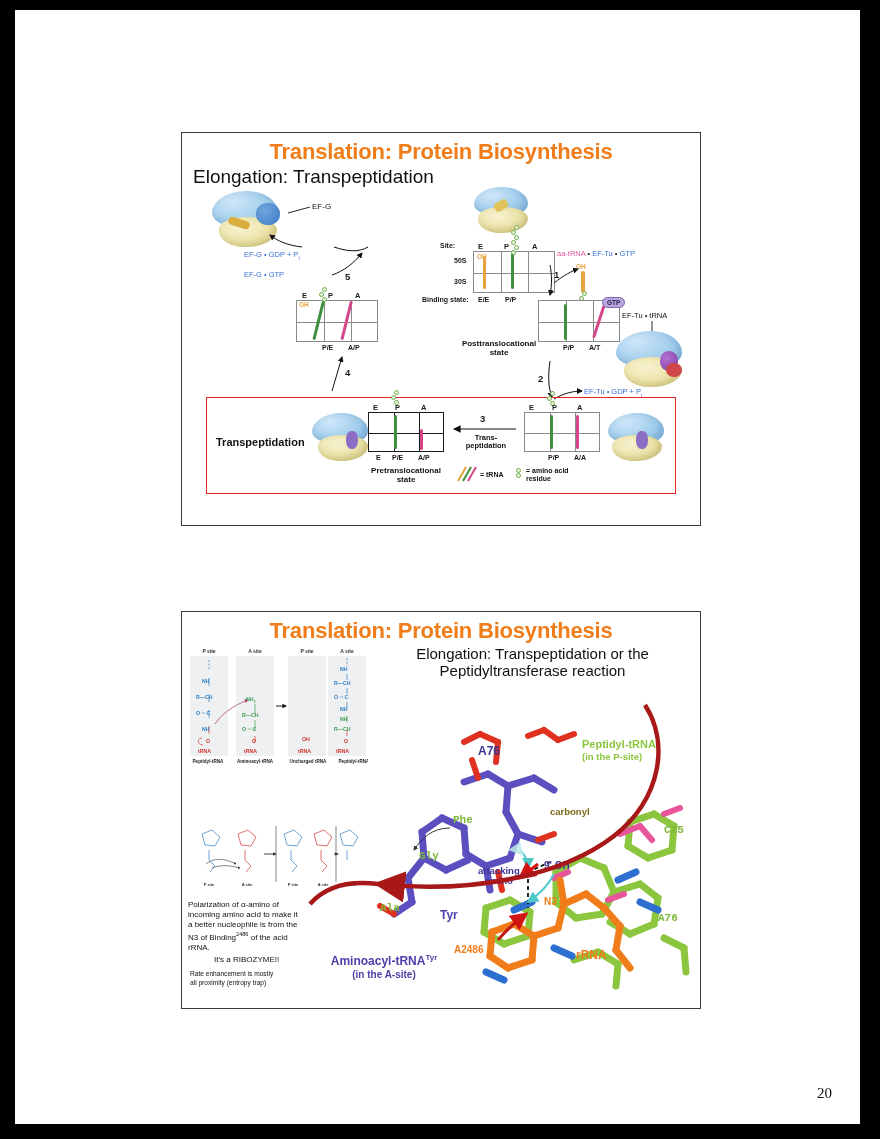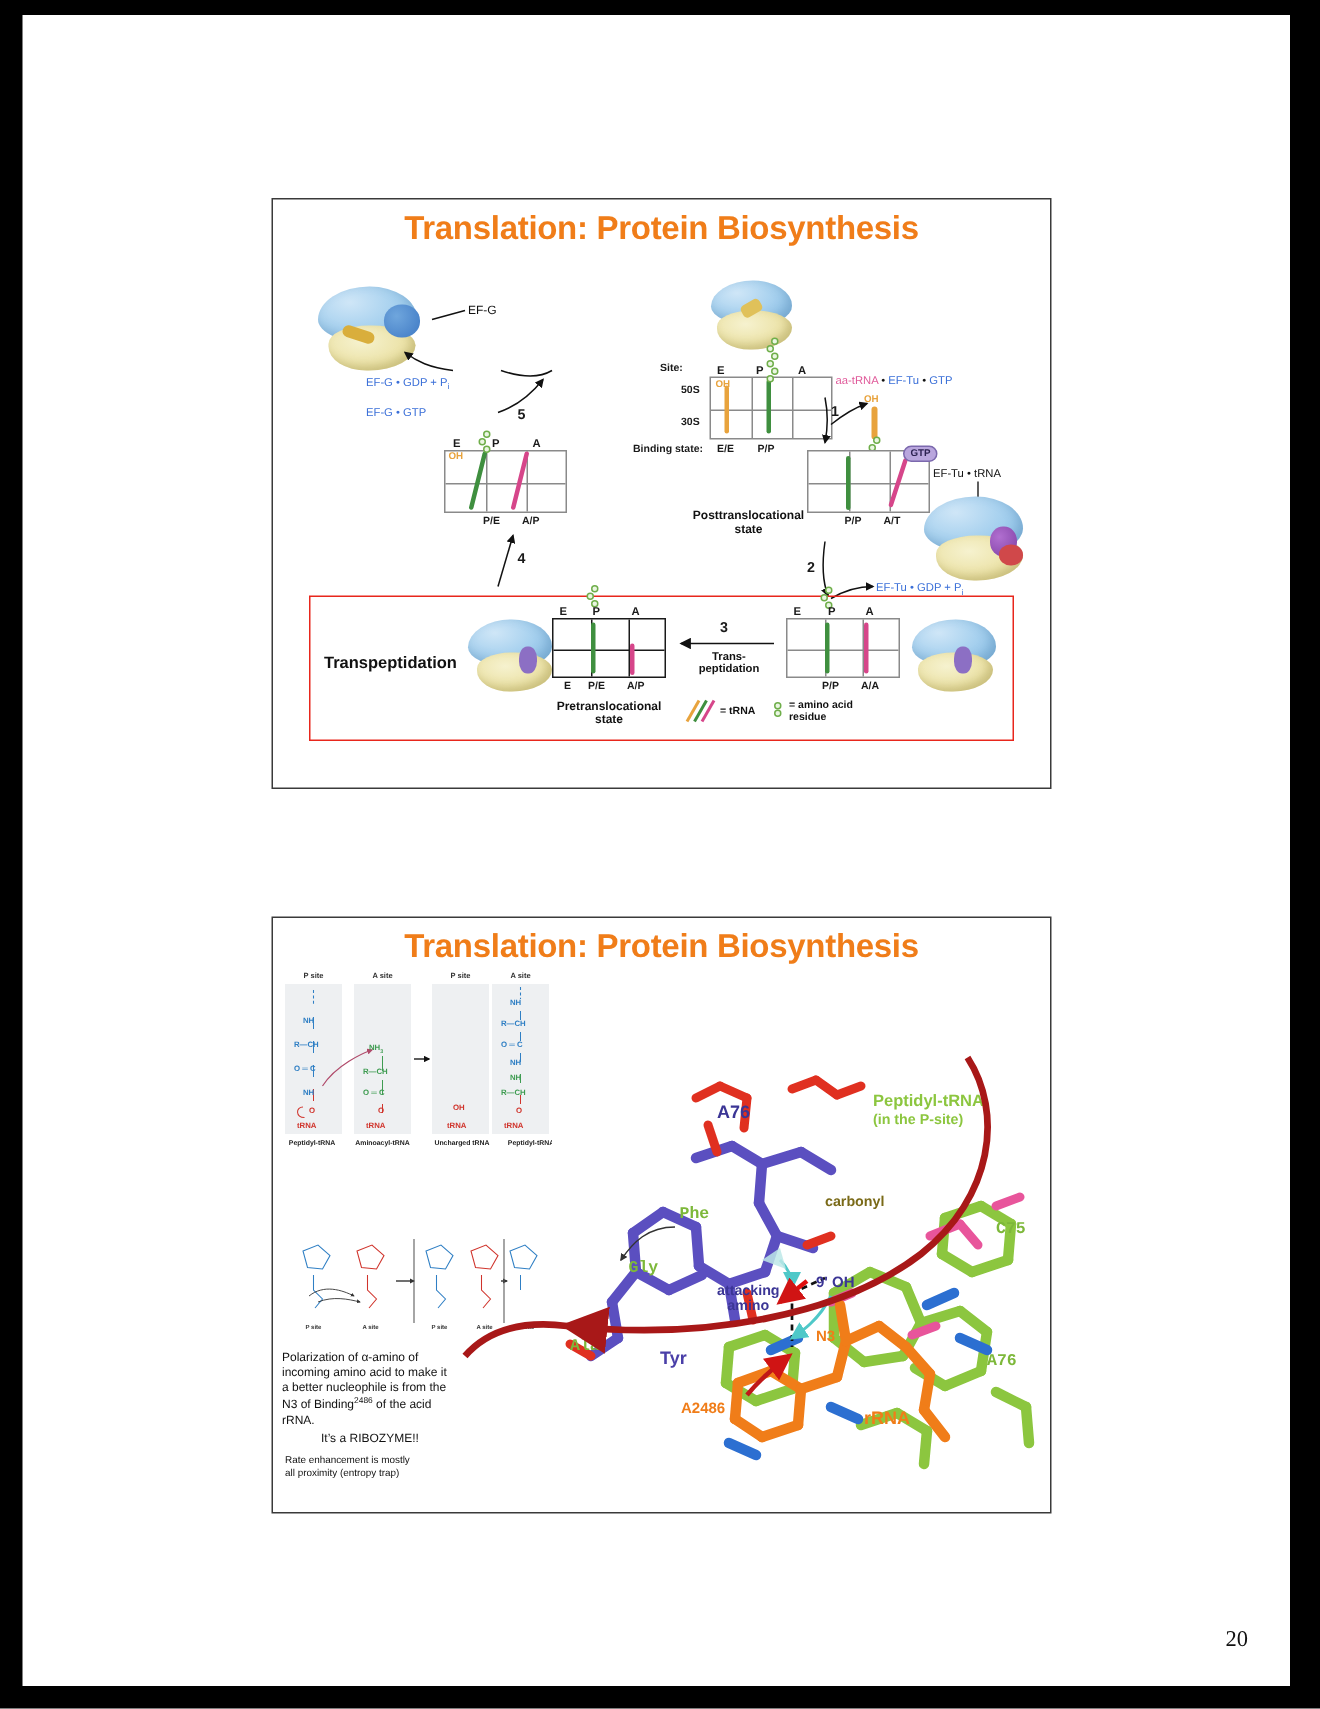--- a/index.html
+++ b/index.html
@@ -165,20 +165,21 @@
   }
 </style>
 </head>
 <body>
 
 <div class="page">
 
   <div class="slide" id="slide1">
 
     <div class="slide-title">Translation:  Protein Biosynthesis</div>
+    <div class="slide-sub" id="s1sub">Elongation: Transpeptidation</div>
 
     <div class="cyc">
 
       <div class="ribo" style="left:288px;top:-4px;width:62px;height:48px;">
         <div class="cap" style="width:54px;height:30px;left:4px;top:0;"></div>
         <div class="body" style="width:50px;height:26px;left:8px;top:20px;"></div>
         <div class="factor" style="left:24px;top:14px;width:14px;height:9px;background:#e0c15a;transform:rotate(-30deg);border-radius:3px;"></div>
       </div>
 
       <div class="sitelbl" style="left:258px;top:51px;">Site:</div>
@@ -417,20 +418,24 @@
         <span>= amino acid</span><br>
         <span>residue</span>
       </div>
 
     </div>
   </div>
 
   <div class="slide" id="slide2">
 
     <div class="slide-title">Translation:  Protein Biosynthesis</div>
+    <div class="slide-sub" id="s2sub">
+      <span>Elongation: Transpeptidation or the</span><br>
+      <span>Peptidyltransferase reaction</span>
+    </div>
 
     <div class="panelwrap" style="left:6px;top:36px;width:180px;height:126px;">
 
       <div class="psitelbl" style="left:2px;top:0;width:38px;">P site</div>
       <div class="psitelbl" style="left:48px;top:0;width:38px;">A site</div>
       <div class="psitelbl" style="left:100px;top:0;width:38px;">P site</div>
       <div class="psitelbl" style="left:140px;top:0;width:38px;">A site</div>
 
       <div class="chempanel" style="left:2px;top:8px;width:38px;height:100px;"></div>
       <div class="chempanel" style="left:48px;top:8px;width:38px;height:100px;"></div>
@@ -552,21 +557,21 @@
       <span>N3 of Binding</span><sup style="font-size:5.6px">2486</sup><span> of the acid</span><br>
       <span>rRNA.</span>
       <span class="ribozyme">It’s a RIBOZYME!!</span>
     </div>
 
     <div class="smalltext" style="left:8px;top:358px;width:160px;">
       <span>Rate enhancement is mostly</span><br>
       <span>all proximity (entropy trap)</span>
     </div>
 
-    <div class="molbg" style="left:186px;top:100px;width:331px;height:277px;">
+    <div class="molbg" style="left:186px;top:110px;width:331px;height:277px;">
       <svg class="ink" width="331" height="277">
 
         <g stroke="#8CC63F" stroke-width="7" stroke-linecap="round" fill="none">
           <path d="M188,150 L212,136"></path>
             <path d="M212,136 L236,146"></path>
           <path d="M236,146 L246,170"></path>
             <path d="M246,170 L234,192"></path>
           <path d="M234,192 L208,196"></path>
             <path d="M208,196 L188,180"></path>
           <path d="M188,180 L188,150"></path>
@@ -713,18 +718,22 @@
     <svg class="ink" width="518" height="396" style="pointer-events:none;">
       <path d="M463,93 C487,130 480,186 432,224 C380,264 290,282 196,272" stroke="#A81818" stroke-width="4.5" fill="none" marker-end="url(#bigRed)"></path>
       <path d="M196,272 C164,268 142,276 128,292" stroke="#A81818" stroke-width="4.5" fill="none"></path>
       <defs>
         <marker id="bigRed" markerWidth="7" markerHeight="7" refX="6" refY="3.5" orient="auto">
           <path d="M0,0 L7,3.5 L0,7 z" fill="#A81818"></path>
         </marker>
       </defs>
     </svg>
 
+    <div class="mollabel m-purple" style="left:128px;top:342px;font-size:12px;line-height:1.12;text-align:center;width:148px;">
+      <span>Aminoacyl-tRNA</span><sup style="font-size:8px">Tyr</sup><br>
+      <span style="font-size:10px">(in the A-site)</span>
+    </div>
 
   </div>
 
   <div class="pagenum">20</div>
 
 </div>
 
 </body></html>

